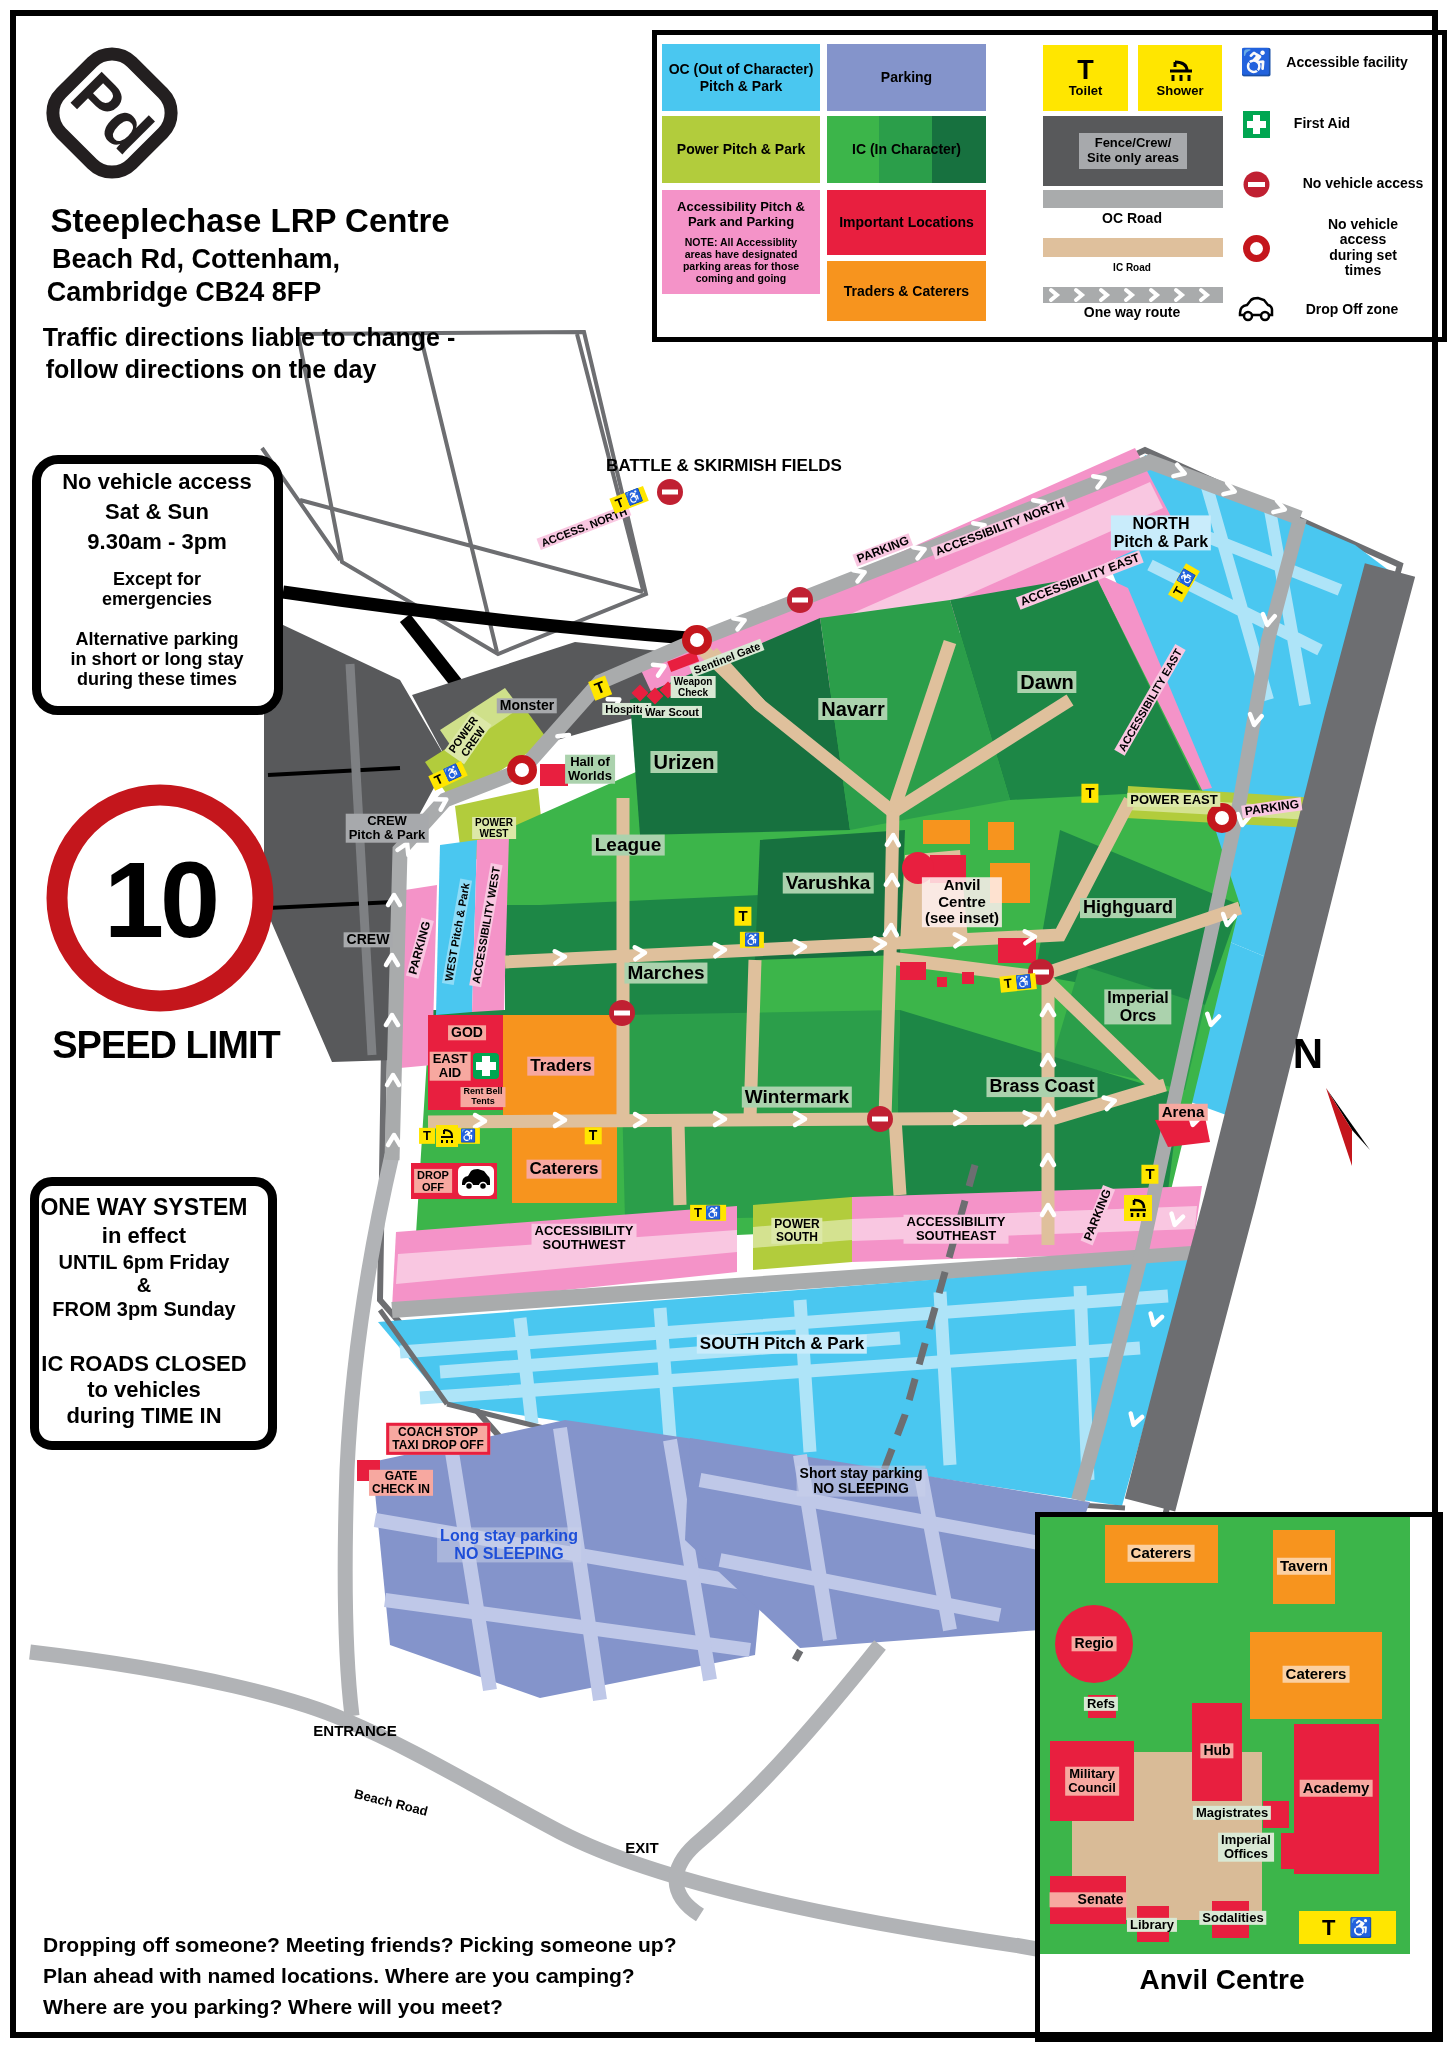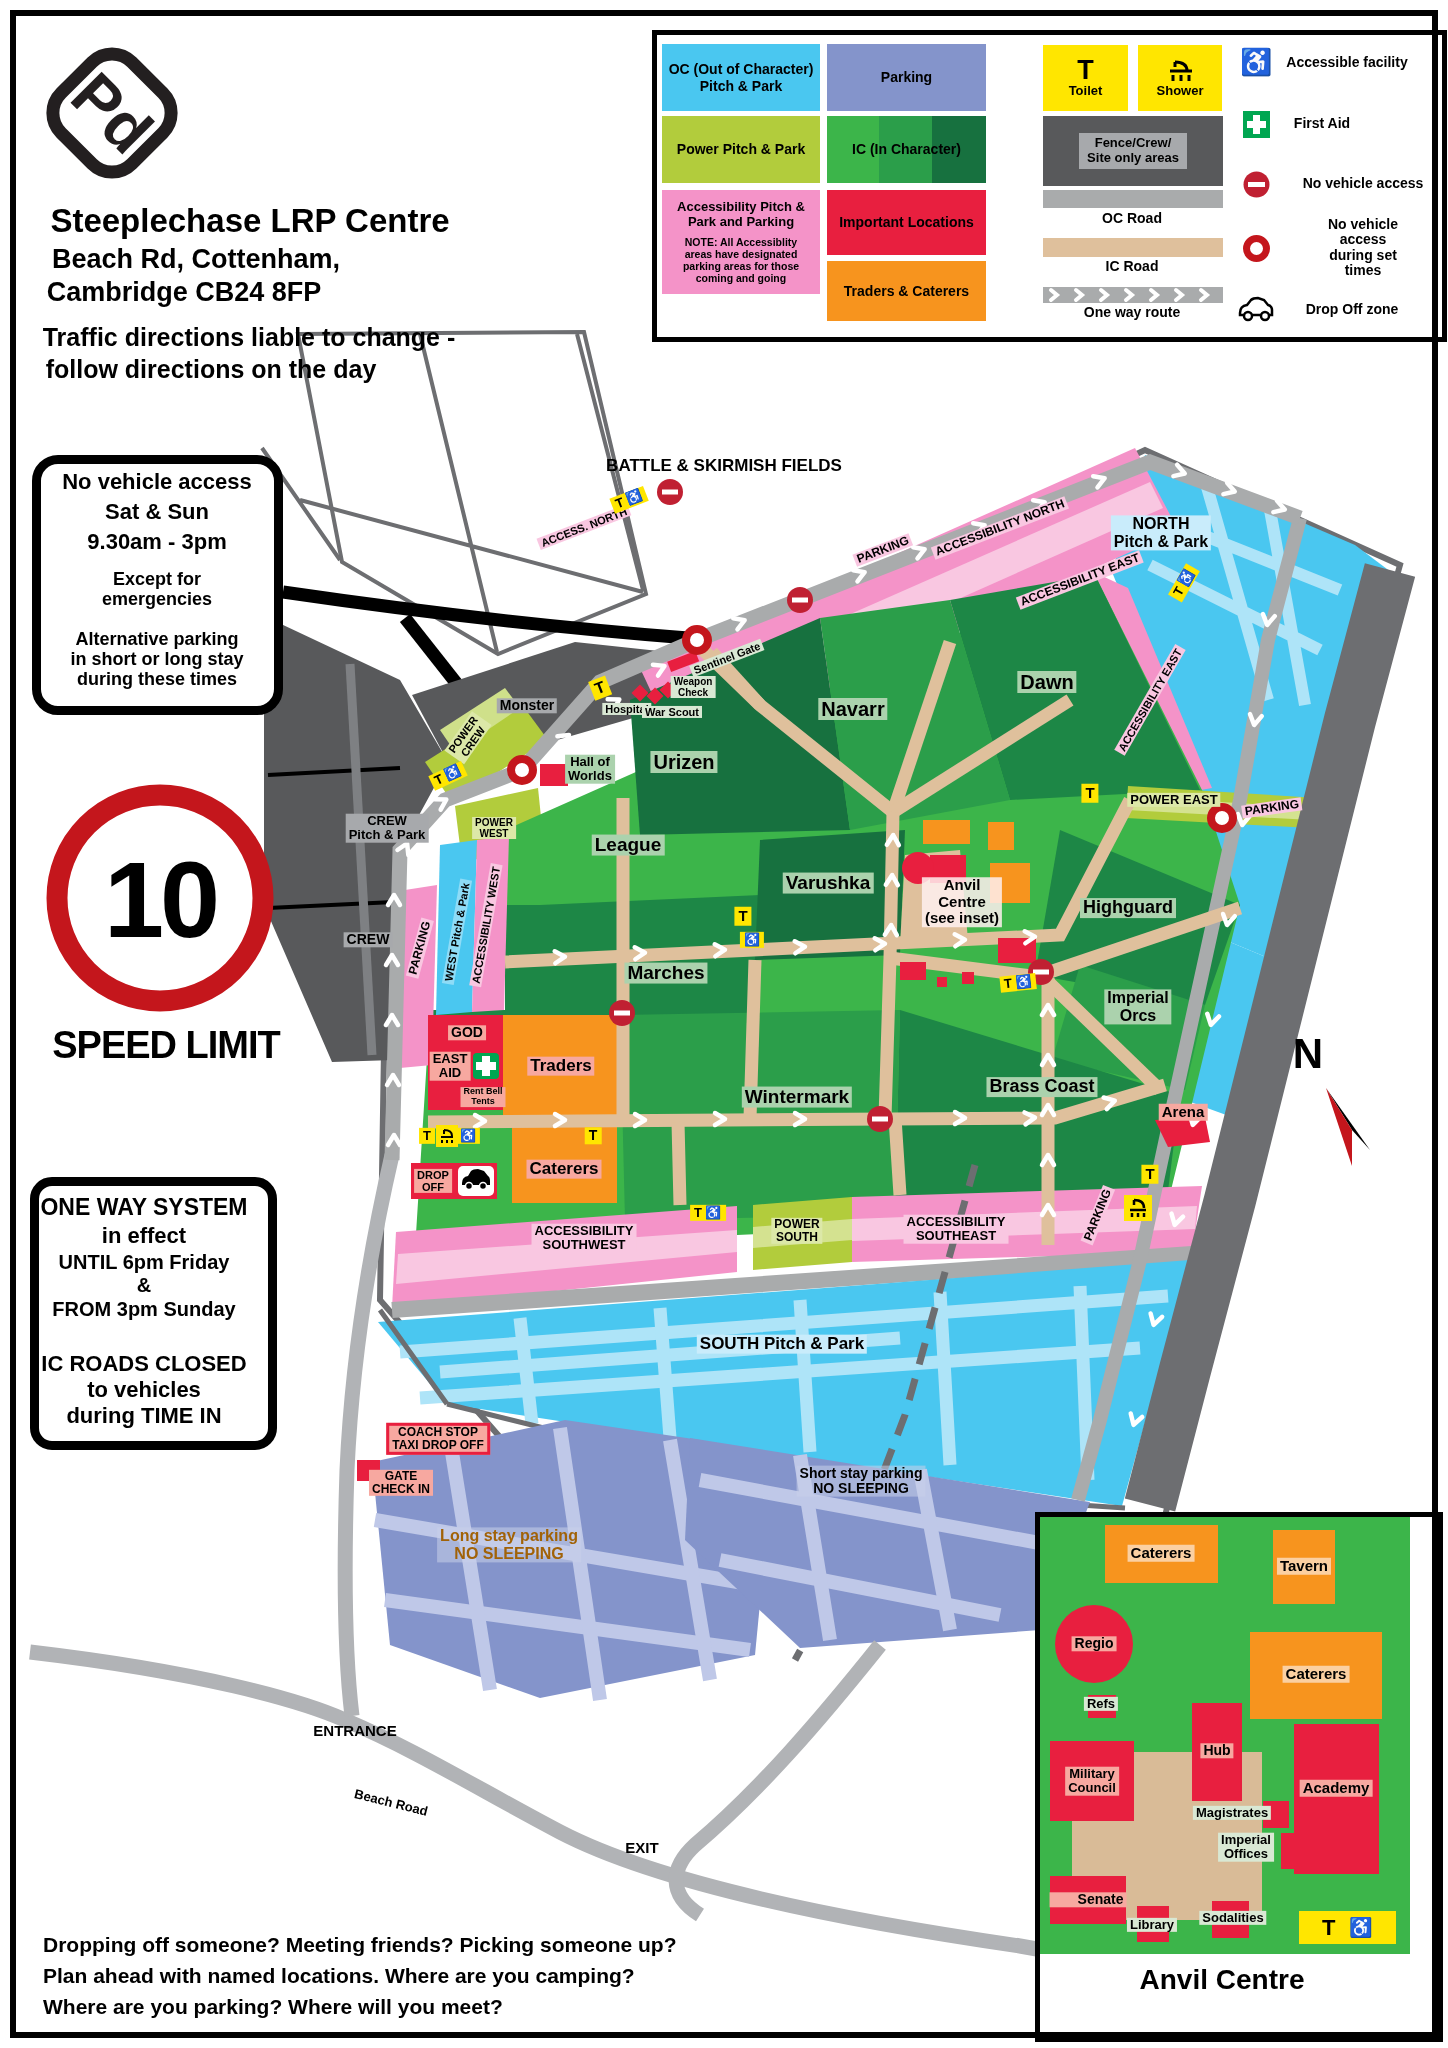--- a/index.html
+++ b/index.html
@@ -300,21 +300,21 @@
       </svg>
   <span style="font-size:13px;">Shower</span>
 </div>
 <div class="sw" style="left:1043px;top:116px;width:180px;height:70px;background:#58595b;">
   <span class="pgr" style="white-space:pre-line;font-size:13px;padding:3px 8px;">Fence/Crew/
 Site only areas</span>
 </div>
 <div class="sw" style="left:1043px;top:190px;width:180px;height:18px;background:#a9abac;"></div>
 <div class="lbl" style="left:1132px;top:219px;font-size:14px;">OC Road</div>
 <div class="sw" style="left:1043px;top:238px;width:180px;height:19px;background:#dfc09c;"></div>
-<div class="lbl" style="left:1132px;top:267px;font-size:14px;">IC Road</div>
+<div class="lbl" style="left:1132px;top:267px;font-size:10px;">IC Road</div>
 <div class="sw" style="left:1043px;top:287px;width:180px;height:16px;background:#a9abac;">
   <svg width="180" height="16">
         <g fill="none" stroke="#fff" stroke-width="4" stroke-linecap="round">
           <path d="M8,3 L14,8 L8,13"></path>
           <path d="M33,3 L39,8 L33,13"></path>
           <path d="M58,3 L64,8 L58,13"></path>
           <path d="M83,3 L89,8 L83,13"></path>
           <path d="M108,3 L114,8 L108,13"></path>
           <path d="M133,3 L139,8 L133,13"></path>
           <path d="M158,3 L164,8 L158,13"></path>
@@ -429,21 +429,21 @@
 SOUTHWEST</div>
 <div class="lbl pw" style="left:797px;top:1231px;font-size:12px;">POWER
 SOUTH</div>
 <div class="lbl pp" style="left:956px;top:1229px;font-size:13px;">ACCESSIBILITY
 SOUTHEAST</div>
 <div class="lbl pc" style="left:782px;top:1344px;font-size:17px;white-space:nowrap;">SOUTH Pitch &amp; Park</div>
 <div class="lbl ps" style="left:438px;top:1439px;font-size:12px;border:3px solid #e81f3f;">COACH STOP
 TAXI DROP OFF</div>
 <div class="lbl ps" style="left:401px;top:1483px;font-size:12px;">GATE
 CHECK IN</div>
-<div class="lbl" style="left:509px;top:1545px;font-size:16px;color:#a16207;background:rgba(200,207,233,.55);">Long stay parking
+<div class="lbl" style="left:509px;top:1545px;font-size:16px;color:#1d4ed8;background:rgba(200,207,233,.55);">Long stay parking
 NO SLEEPING</div>
 <div class="lbl" style="left:861px;top:1481px;font-size:14px;background:rgba(200,207,233,.55);">Short stay parking
 NO SLEEPING</div>
 <div class="lbl" style="left:355px;top:1731px;font-size:15px;">ENTRANCE</div>
 <div class="lbl" style="left:391px;top:1803px;font-size:13px;--r:14deg;">Beach Road</div>
 <div class="lbl" style="left:642px;top:1848px;font-size:15px;">EXIT</div>
 <div class="lbl" style="left:1308px;top:1054px;font-size:42px;">N</div>
 
 <div class="yb" style="left:629px;top:500px;--r:-21deg;"><span>T</span> <span>♿</span></div>
 <div class="yb" style="left:1184px;top:583px;--r:-60deg;"><span>T</span> <span>♿</span></div>

